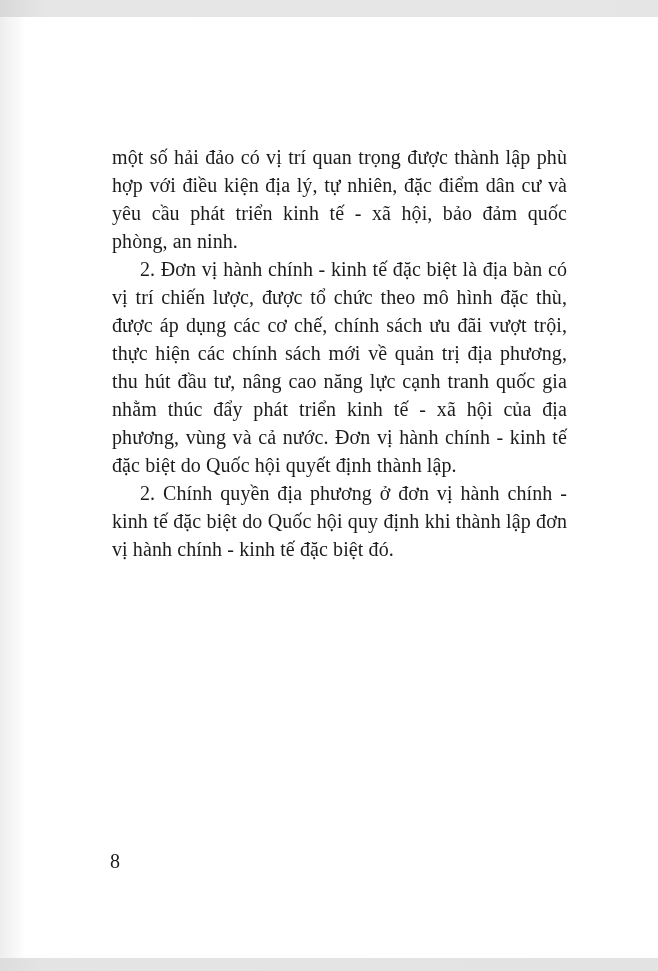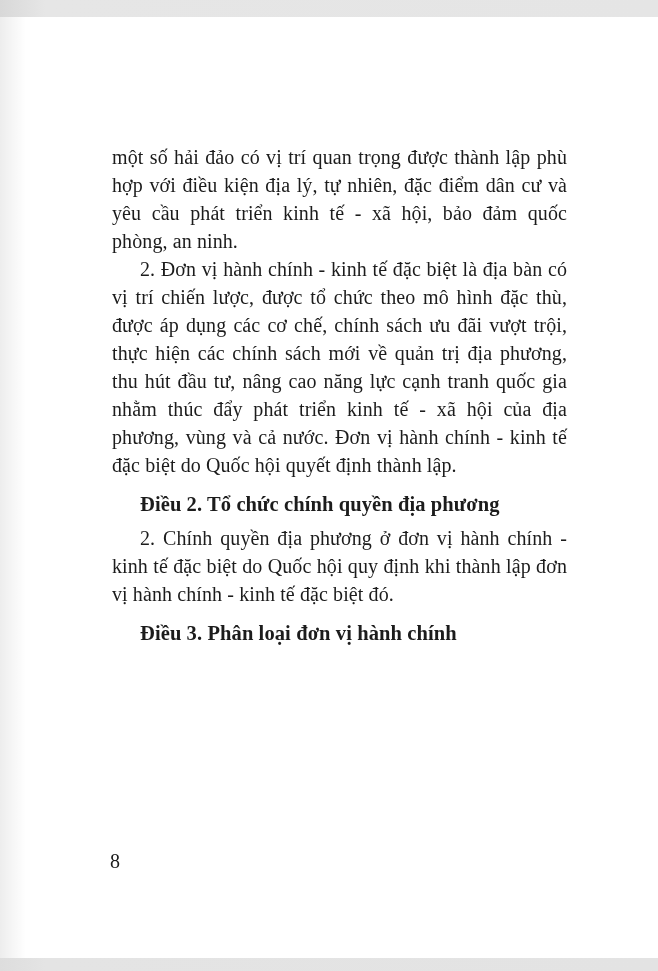--- a/index.html
+++ b/index.html
@@ -86,26 +86,24 @@
 
 <div class="screen">
 
   <div class="edge-bar top"></div>
 
   <div class="page-body">
     <p class="continued">một số hải đảo có vị trí quan trọng được thành lập phù hợp với điều kiện địa lý, tự nhiên, đặc điểm dân cư và yêu cầu phát triển kinh tế - xã hội, bảo đảm quốc phòng, an ninh.</p>
 
     <p>2. Đơn vị hành chính - kinh tế đặc biệt là địa bàn có vị trí chiến lược, được tổ chức theo mô hình đặc thù, được áp dụng các cơ chế, chính sách ưu đãi vượt trội, thực hiện các chính sách mới về quản trị địa phương, thu hút đầu tư, nâng cao năng lực cạnh tranh quốc gia nhằm thúc đẩy phát triển kinh tế - xã hội của địa phương, vùng và cả nước. Đơn vị hành chính - kinh tế đặc biệt do Quốc hội quyết định thành lập.</p>
 
-    <h2 class="article-heading">Điều 2. Tổ chức chính quyền địa phương</h2>
 
 
     <p>2. Chính quyền địa phương ở đơn vị hành chính - kinh tế đặc biệt do Quốc hội quy định khi thành lập đơn vị hành chính - kinh tế đặc biệt đó.</p>
 
-    <h2 class="article-heading">Điều 3. Phân loại đơn vị hành chính</h2>
 
   </div>
 
   <div class="page-number">8</div>
 
   <div class="gutter-shade"></div>
 
   <div class="edge-bar bottom"></div>
 
 </div>

